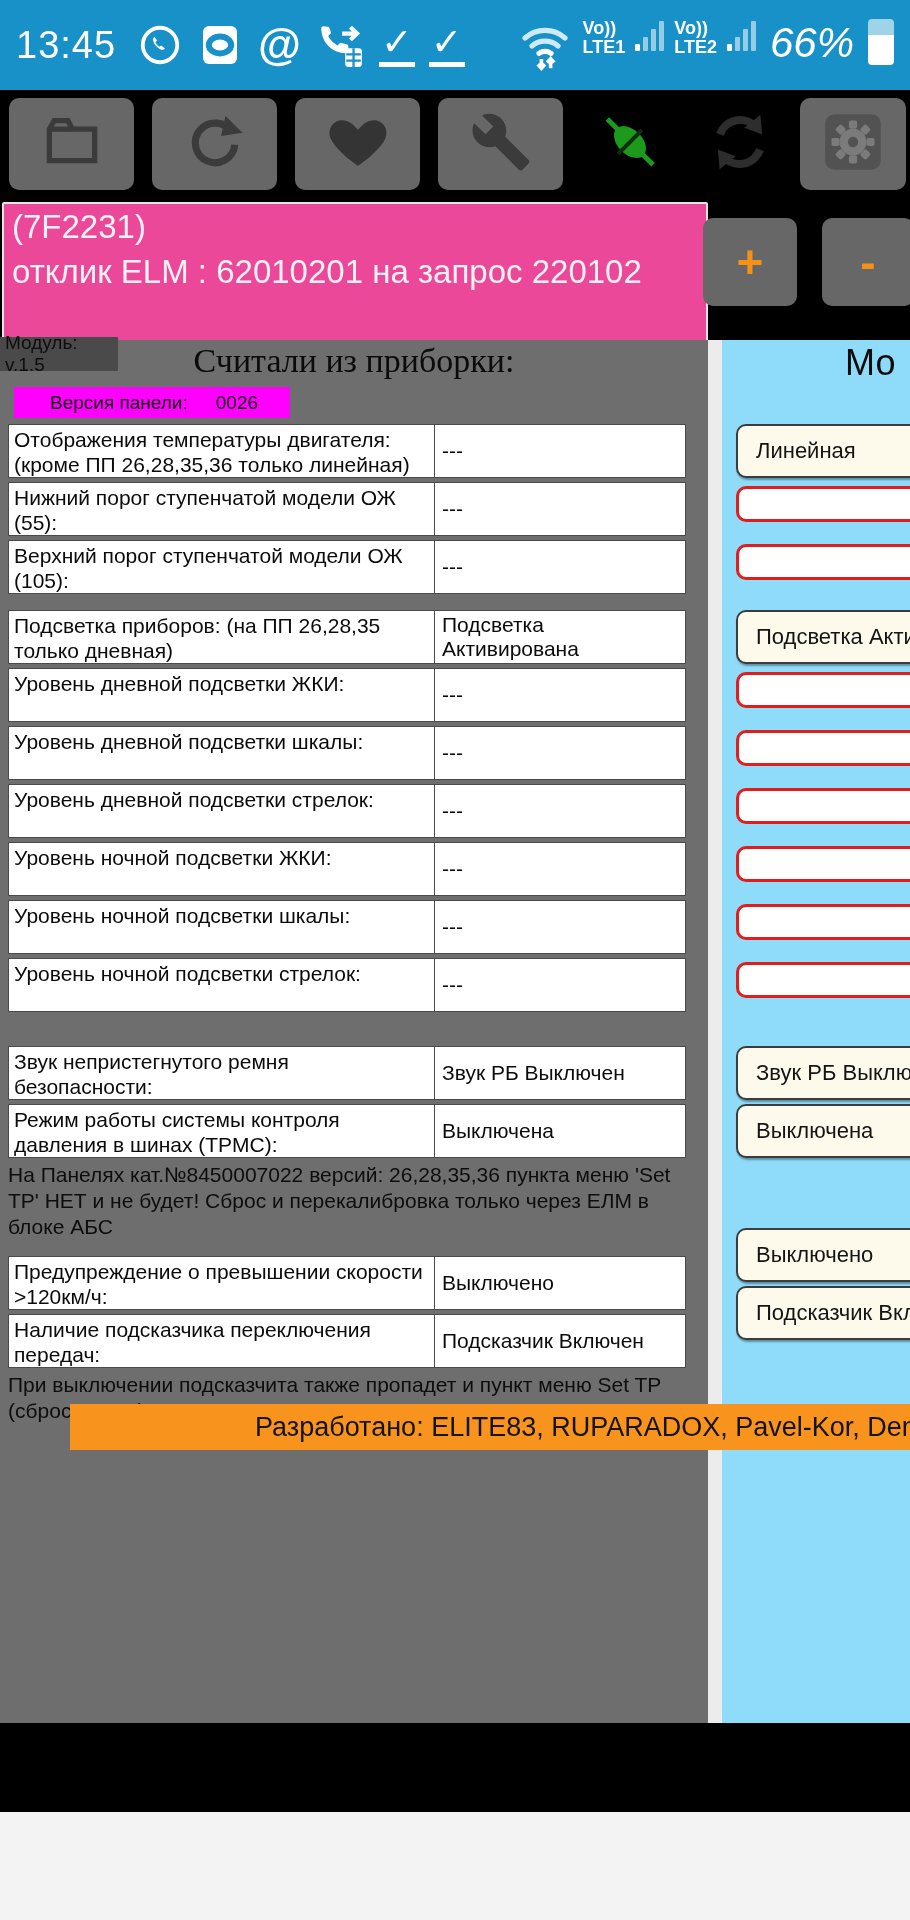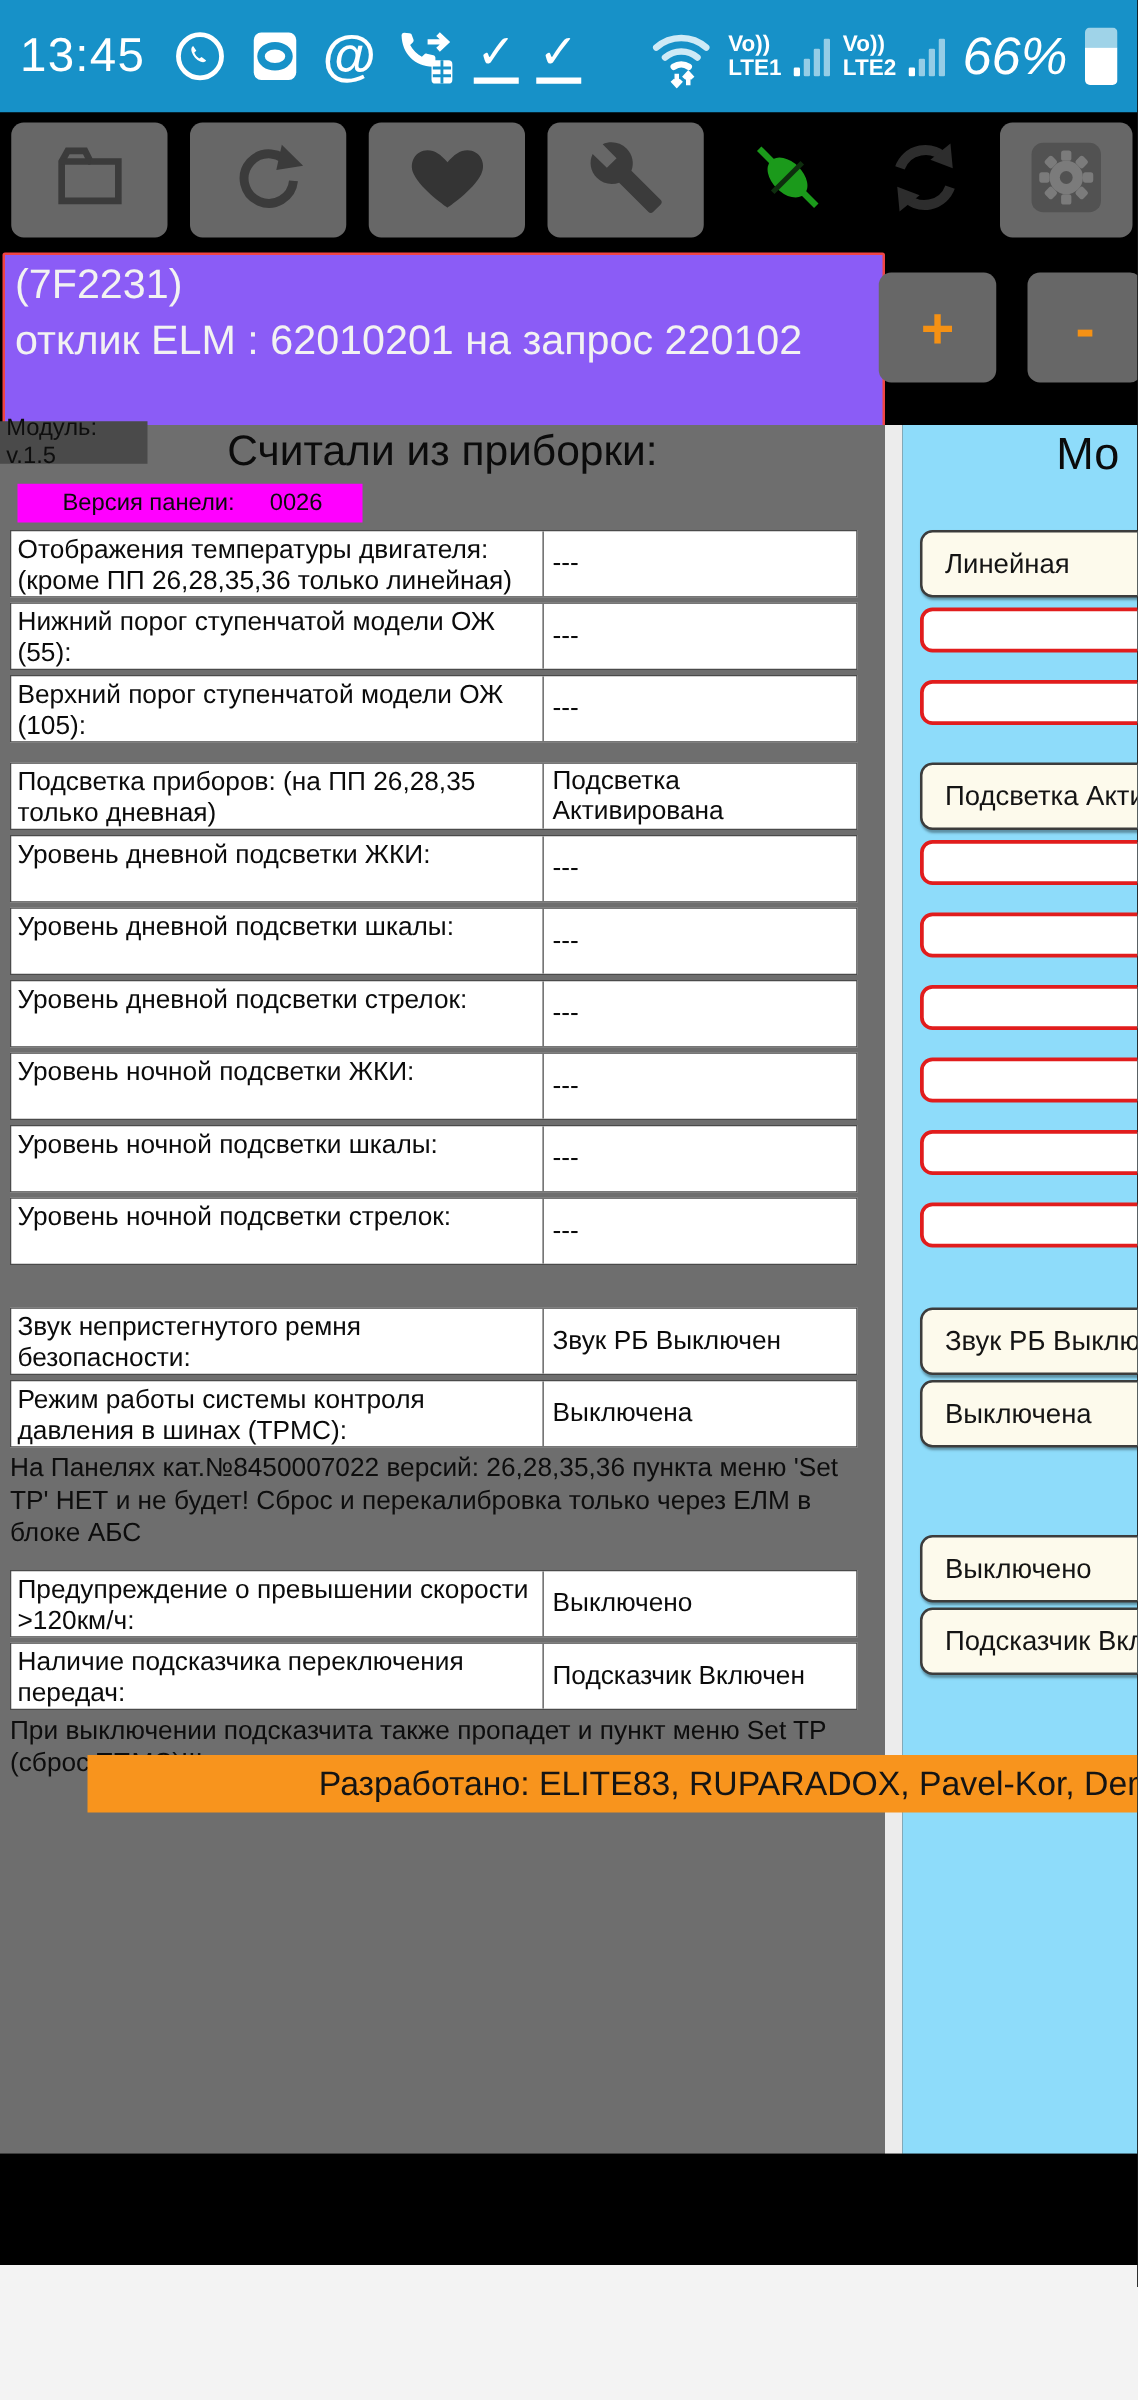--- a/index.html
+++ b/index.html
@@ -5,57 +5,57 @@
   html,body{margin:0;padding:0;background:#000;}
   *{box-sizing:border-box;font-family:"Liberation Sans","DejaVu Sans",sans-serif;}
   #screen{position:relative;width:910px;height:1920px;overflow:hidden;background:#000;}
 
   
   .statusbar{position:absolute;left:0;top:0;width:910px;height:90px;background:#1791c8;
     display:flex;align-items:center;padding:0 16px;color:#fff;}
   .sb-time{font-size:38px;margin-right:22px;letter-spacing:1px;}
   .sb-left{display:flex;align-items:center;gap:14px;}
   .sb-spacer{flex:1;}
-  .sb-right{display:flex;align-items:center;gap:10px;}
+  .sb-right{display:flex;align-items:flex-start;gap:10px;}
   .sb-icon{display:inline-flex;align-items:center;justify-content:center;}
   .at-glyph{font-size:44px;font-weight:bold;line-height:1;}
   .check-glyph{font-size:38px;font-weight:bold;border-bottom:5px solid #fff;line-height:1.0;padding:0 2px 1px 2px;}
   .volte{display:flex;flex-direction:column;line-height:19px;font-size:18px;font-weight:bold;text-align:left;}
   .sigbars{display:flex;align-items:flex-end;gap:3px;height:32px;}
   .sigbars i{display:block;width:5px;background:#fff;border-radius:1px;}
   .sb-batt-pct{font-size:42px;margin-left:4px;font-style:italic;}
   .battery{width:26px;height:46px;border-radius:4px;overflow:hidden;display:flex;flex-direction:column;margin-left:4px;}
   .battery .b-top{height:34%;background:#9fd3e8;}
   .battery .b-fill{flex:1;background:#fff;}
 
   
   .toolbar{position:absolute;left:0;top:90px;width:910px;height:105px;background:#000;}
   .tb-btn{position:absolute;top:8px;width:125px;height:92px;background:#676767;border-radius:10px;
     display:flex;align-items:center;justify-content:center;}
   .tb-plain{position:absolute;top:8px;display:flex;align-items:center;justify-content:center;background:transparent;}
 
   
   .response{position:absolute;left:0;top:195px;width:910px;height:145px;background:#000;}
-  .resp-box{position:absolute;left:2px;top:7px;width:706px;height:144px;background:#8b5cf6;
-    border:2px solid #ef4444;border-radius:2px;color:#f2f2f2;padding:0 8px;overflow:hidden;}
+  .resp-box{position:absolute;left:2px;top:7px;width:706px;height:144px;background:#ec4899;
+    border:2px solid #e5e5e5;border-radius:2px;color:#f2f2f2;padding:0 8px;overflow:hidden;}
   .resp-line{font-size:33px;line-height:45px;white-space:nowrap;}
   .pm-btn{position:absolute;top:23px;height:88px;background:#676767;border-radius:10px;
     display:flex;align-items:center;justify-content:center;color:#f59114;font-size:46px;font-weight:bold;}
   .pm-plus{left:703px;width:94px;}
   .pm-minus{left:822px;width:92px;}
 
   
   .main{position:absolute;left:0;top:340px;width:738px;height:1383px;}
   .left-bg{position:absolute;left:0;top:0;width:708px;height:1383px;background:#6e6e6e;}
   .divider{position:absolute;left:708px;top:0;width:14px;height:1383px;background:#ececec;}
   .blue-bg{position:absolute;left:722px;top:0;width:188px;height:1383px;background:#8edcfa;}
 
   .module-badge{position:absolute;left:0;top:-3px;width:118px;height:34px;background:#4a4a4a;
     color:#0e0e0e;font-size:19px;display:flex;align-items:center;padding-left:5px;}
-  .read-title{position:absolute;left:0;top:2px;width:708px;text-align:center;color:#0b0b0b;font-size:34px;}
+  .read-title{position:absolute;left:0;top:2px;width:708px;text-align:center;color:#0b0b0b;font-size:34px;font-family:Liberation Serif, serif;}
   .version-badge{position:absolute;left:14px;top:47px;width:276px;height:31px;background:#ff00ff;
     display:flex;align-items:center;color:#0b0b0b;font-size:19px;padding-left:36px;gap:28px;}
 
   .read-table{position:absolute;left:8px;top:84px;width:678px;}
   .tgroup{margin-bottom:16px;}
   .tgroup.gap-big{margin-bottom:34px;}
   .trow{display:flex;background:#fff;border:1px solid #4a4a4a;height:54px;margin-bottom:4px;overflow:hidden;}
   .tlabel{width:426px;border-right:1px solid #4a4a4a;font-size:21px;line-height:25px;color:#0b0b0b;padding:2px 5px;}
   .tvalue{flex:1;font-size:21px;color:#0b0b0b;display:flex;align-items:center;padding-left:7px;}
   .tnote{margin:2px 0 0 0;width:692px;font-size:21px;line-height:26px;color:#0d0d0d;}

